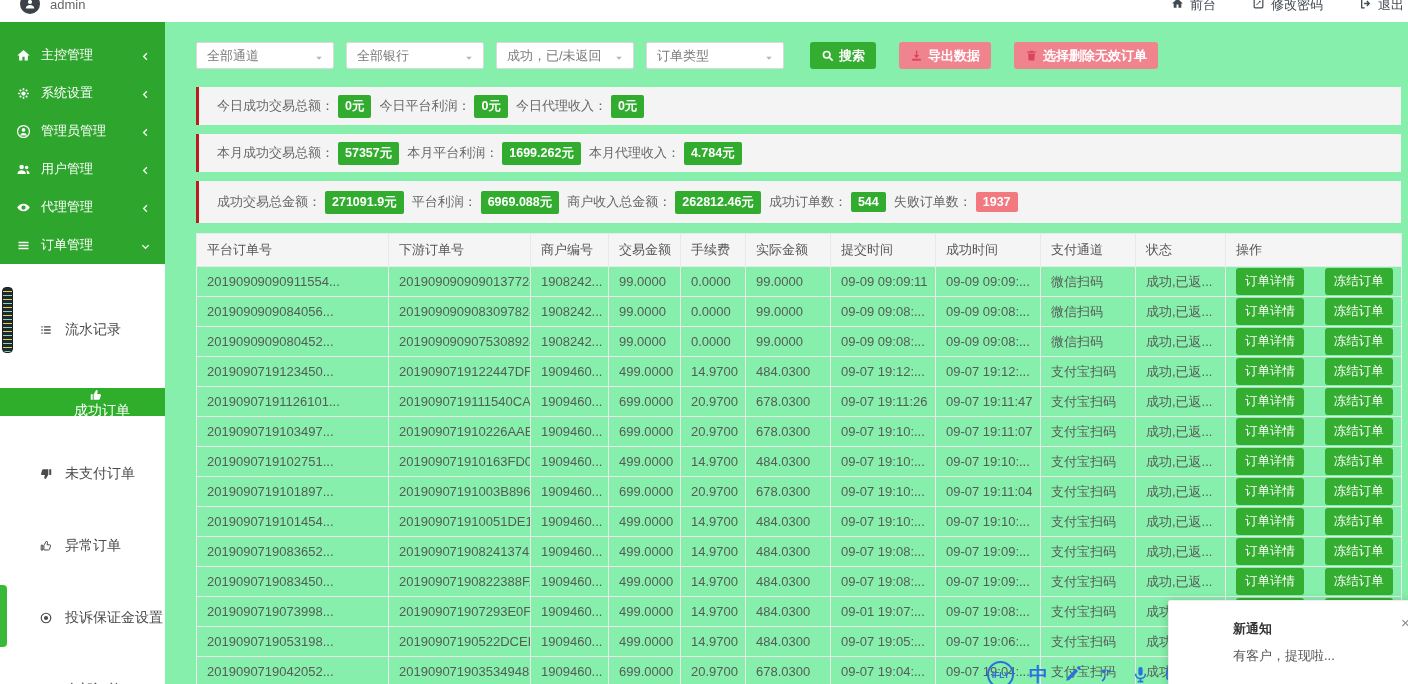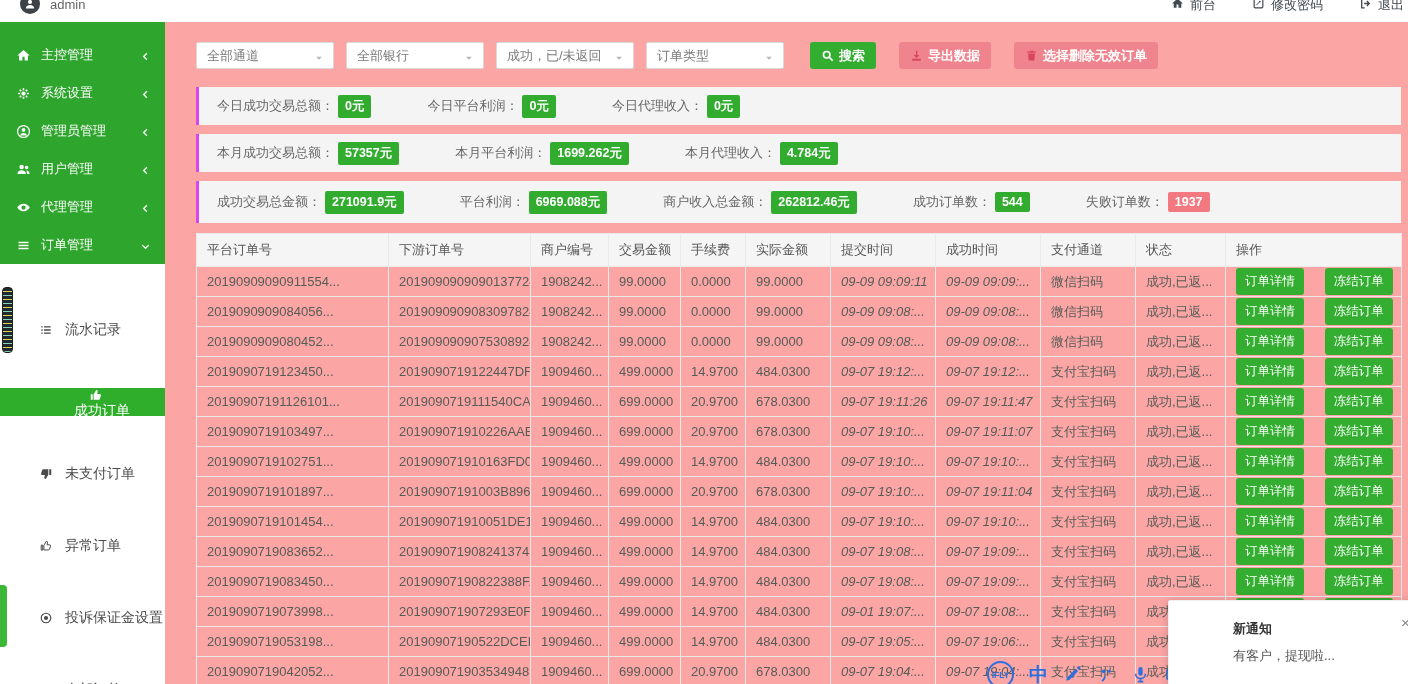--- a/index.html
+++ b/index.html
@@ -30,52 +30,52 @@
   .submenu { background:#fff; padding:8px 0; }
   .sub-item { height:28px; display:flex; align-items:center; padding-left:39px; font-size:14px; color:#4a4a4a; cursor:pointer;margin-top:44px; }
   .sub-item .mi { width:14px; height:14px; margin-right:12px; }
   .sub-item .mi svg { width:100%; height:100%; }
   .sub-item.active { background:#2FAE2B; color:#fff;flex-direction:column; }
   .side-notch { position:absolute; left:0; top:563px; width:7px; height:62px; background:#3cb838; border-radius:0 4px 4px 0; }
   .stripes { position:absolute; left:2px; top:287px; width:11px; height:66px; border-radius:4px; z-index:6;
     background:repeating-linear-gradient(180deg,#23282c 0 3px,#d8d45a 3px 4px,#23282c 4px 7px,#7fd4c1 7px 8px); border:1px solid #1b1f22; }
 
   
-  .main { position:absolute; left:165px; top:22px; width:1243px; height:662px; background:#fca5a5; padding:20px 0 0 31px; }
+  .main { position:absolute; left:165px; top:22px; width:1243px; height:662px; background:#86efac; padding:20px 0 0 31px; }
 
   .filter-row { display:flex; align-items:center; }
   .dropdown { width:138px; height:27px; border:1px solid #d9d9d9; border-radius:2px; background:#fff; display:flex; align-items:center; justify-content:space-between; padding:0 8px 0 10px; margin-right:12px; cursor:pointer; }
   .dropdown .dd-label { font-size:13px; color:#7b7b7b; white-space:nowrap; overflow:hidden; }
   .dropdown .caret { width:12px; height:12px; color:#b5b5b5; }
   .dropdown .caret svg { width:12px; height:12px; }
   .btn { height:27px; border:none; border-radius:3px; color:#fff; font-size:13px; display:inline-flex; align-items:center; gap:5px; padding:0 11px; cursor:pointer; font-family:inherit; }
   .btn svg { width:13px; height:13px; }
   .btn-search { background:#33AE30; margin-left:14px; font-weight:bold; }
   .btn-pink { background:#F0848E; margin-left:23px; font-weight:bold; }
   .btn-pink svg { color:#d9455f; }
 
-  .statbar { margin-top:0; background:#f4f4f4; border-left:3px solid #d946ef; height:38px; display:flex; align-items:center; padding-left:18px; width:1205px;gap:48px; }
+  .statbar { margin-top:0; background:#f4f4f4; border-left:3px solid #b91c1c; height:38px; display:flex; align-items:center; padding-left:18px; width:1205px; }
   .statbar + .statbar {}
   .sb1 { margin-top:18px; }
   .sb2 { margin-top:9px; }
   .sb3 { margin-top:9px; height:42px; }
   .stat-item { display:flex; align-items:center; font-size:13px; color:#666; margin-right:8px; white-space:nowrap; }
   .stat-item .sl { margin-right:4px; }
   .badge { display:inline-block; padding:3px 7px; border-radius:2px; color:#fff; font-weight:bold; font-size:12.5px; font-style:normal; }
   .badge.green { background:#31AC2F; }
   .badge.red { background:#F2797F; }
 
   
   table.orders { border-collapse:collapse; table-layout:fixed; width:1205px; margin-top:10px; }
   table.orders th, table.orders td { border:1px solid #e9e9e9; font-size:13px; padding:0 10px; height:30px; text-align:left; white-space:nowrap; overflow:hidden; }
   table.orders th { background:#f5f5f6; color:#555; font-weight:normal; height:33px; }
   table.orders td { color:#565c56; }
   td.c-platform, td.c-down { color:#47504a; }
   td.c-actual { color:#C9304C; }
-  td.c-time { color:#6a6a6a;font-style:italic; }
+  td.c-time { color:#6a6a6a; }
   .row-btn { display:inline-block; background:#33AE30; color:#fff; border:none; border-radius:3px; font-size:12.5px; font-weight:normal; padding:5px 9px; cursor:pointer; font-family:inherit; }
   .row-btn + .row-btn { margin-left:17px; }
 
   
   .notify { position:absolute; left:1168px; top:600px; width:262px; height:110px; background:#fff; box-shadow:0 1px 10px rgba(0,0,0,.18); border:1px solid #eee; border-radius:2px; z-index:9; padding:19px 0 0 64px; }
   .notify .n-title { font-size:13px; font-weight:bold; color:#333; }
   .notify .n-body { font-size:13px; color:#555; margin-top:9px; }
   .notify .n-close { position:absolute; left:232px; top:14px; font-size:15px; color:#888; cursor:pointer; line-height:1; }
 
   

